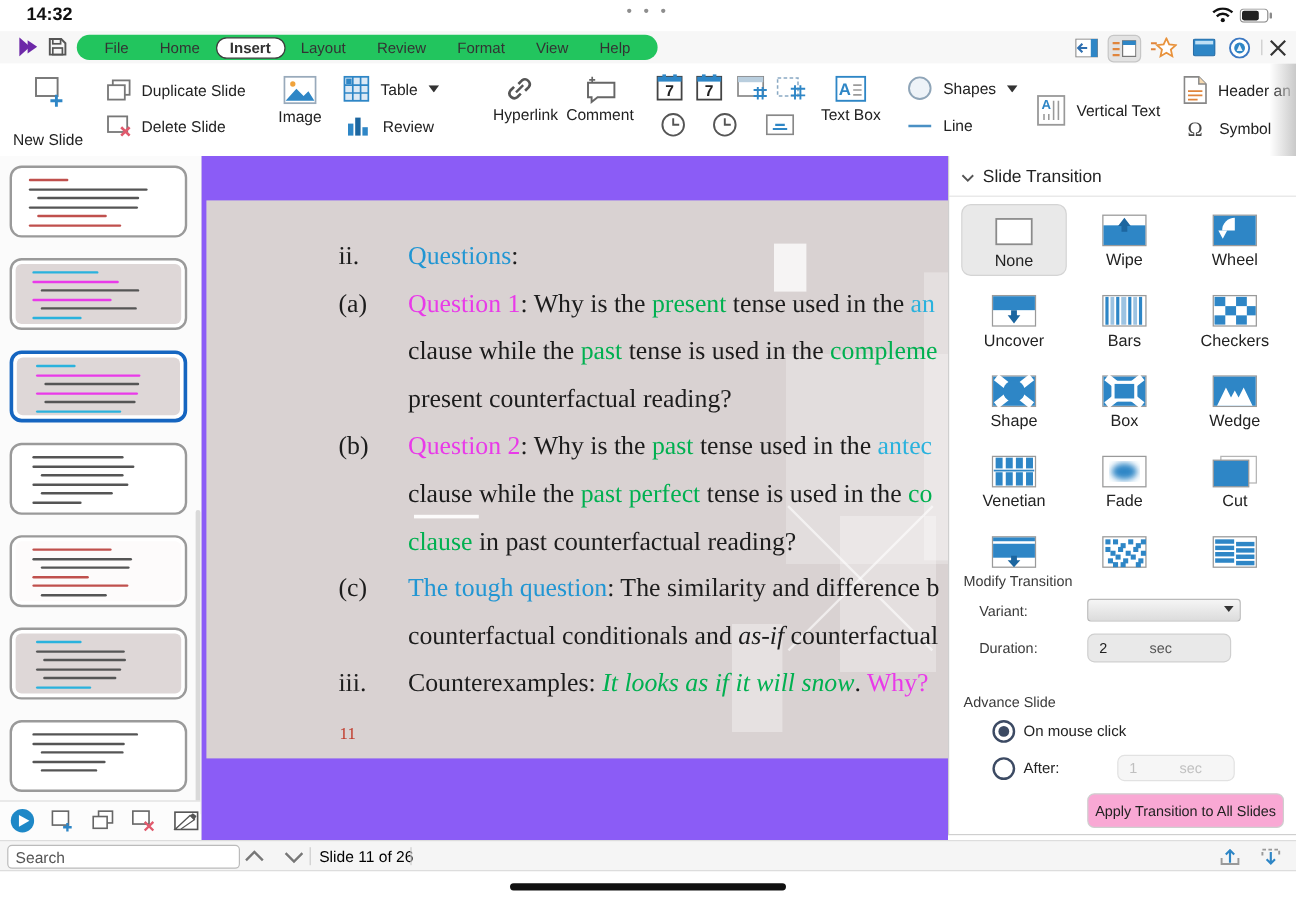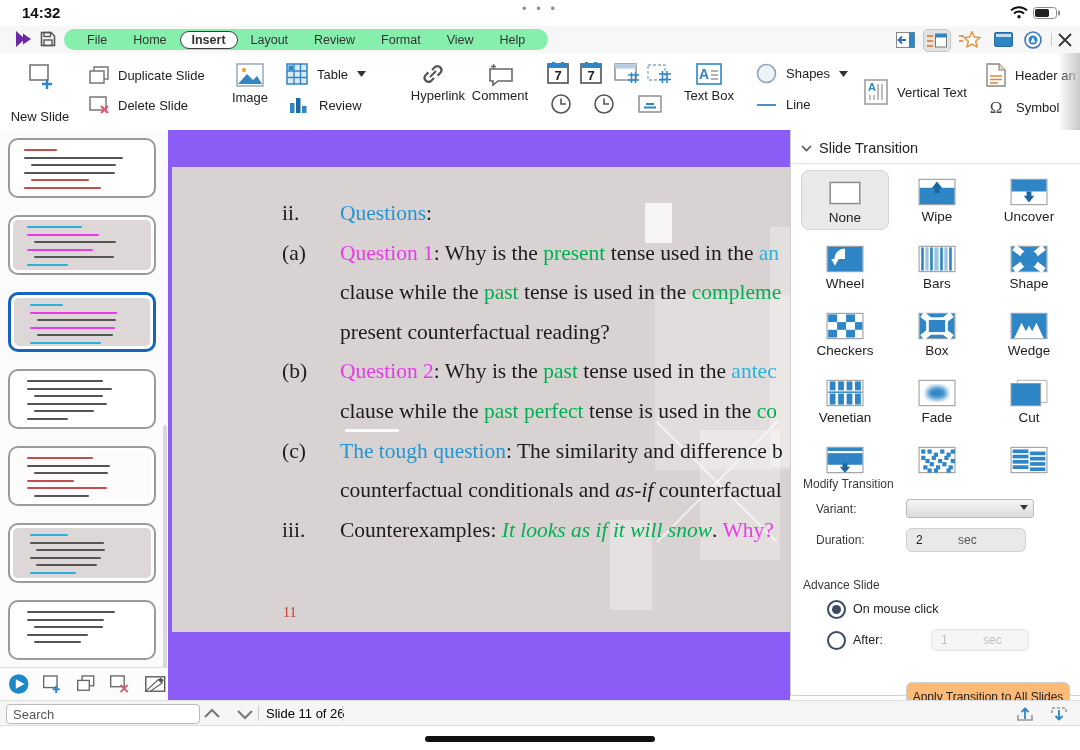--- a/index.html
+++ b/index.html
@@ -5,21 +5,21 @@
   html,body{margin:0;padding:0;background:#e8e8e8;}
   .app{position:relative;width:1080px;height:750px;background:#fff;overflow:hidden;
        font-family:"Liberation Sans",sans-serif;color:#222;-webkit-font-smoothing:antialiased;}
   .abs{position:absolute;}
   
   .statusbar{position:absolute;left:0;top:0;width:1080px;height:26px;background:#fff;}
   .status-time{position:absolute;left:22px;top:4px;font-size:15px;font-weight:bold;color:#111;}
   .status-dots{position:absolute;left:50%;transform:translateX(-50%);top:1px;font-size:13px;color:#8e8e8e;letter-spacing:3px;}
   
   .menubar{position:absolute;left:0;top:26px;width:1080px;height:27px;background:#f7f7f7;}
-  .menu-pill{position:absolute;left:64px;top:3px;height:21px;background:#86efac;border-radius:11px;
+  .menu-pill{position:absolute;left:64px;top:3px;height:21px;background:#22c55e;border-radius:11px;
              display:flex;align-items:center;padding:0 10px;}
   .menu-item{font-size:12.5px;color:#333;padding:2px 13px;border-radius:10px;cursor:default;}
   .menu-item.active{background:#fff;border:1.5px solid #3c3c3c;padding:1px 11px;font-weight:bold;}
   .winbtn{position:absolute;top:3px;width:26px;height:21px;display:flex;align-items:center;justify-content:center;}
   .winbtn.pressed{background:#e3e3e3;border:1px solid #c6c6c6;border-radius:5px;}
   
   .toolbar{position:absolute;left:0;top:53px;width:1080px;height:77px;background:#fff;border-bottom:1px solid #dedede;}
   .tb-label{font-size:13px;color:#222;white-space:nowrap;}
   .tb-fade{position:absolute;right:0;top:0;width:22px;height:77px;
            background:linear-gradient(to right, rgba(200,200,200,0), #c9c9c9);pointer-events:none;}
@@ -68,21 +68,21 @@
                        border-right:4px solid transparent;border-top:5px solid #333;}
   .field{position:absolute;background:#e9e9e9;border:1px solid #cfcfcf;border-radius:6px;font-size:12px;color:#222;
          display:flex;align-items:center;}
   .field .fval{margin-left:9px;width:42px;}
   .field .funit{color:#555;}
   .field.disabled{background:#f6f6f6;border-color:#e2e2e2;}
   .field.disabled .fval,.field.disabled .funit{color:#c0c0c0;}
   .radio{position:absolute;width:15px;height:15px;border:2px solid #3c4a63;border-radius:50%;background:#fff;}
   .radio.on::after{content:"";position:absolute;left:3px;top:3px;width:9px;height:9px;border-radius:50%;background:#3c4a63;}
   .radio-label{position:absolute;font-size:12.5px;color:#222;}
-  .apply-btn{position:absolute;left:115px;top:552px;width:162px;height:27px;background:#fdba74;border:1px solid #cfcfcf;
+  .apply-btn{position:absolute;left:115px;top:531px;width:162px;height:27px;background:#f9a8d4;border:1px solid #cfcfcf;
              border-radius:6px;font-size:12px;color:#222;display:flex;align-items:center;justify-content:center;}
   
   .bottombar{position:absolute;left:0;top:700px;width:1080px;height:26px;background:#f5f5f5;
              border-top:1px solid #ddd;border-bottom:1px solid #ddd;box-sizing:border-box;}
   .search-input{position:absolute;left:6px;top:3px;width:180px;height:18px;border:1px solid #bbb;border-radius:4px;
                 font-size:13px;padding:0 6px;color:#333;background:#fff;font-family:"Liberation Sans",sans-serif;}
   .search-input::placeholder{color:#555;}
   .bb-div{position:absolute;top:5px;width:1px;height:15px;background:#ccc;}
   .slide-counter{position:absolute;left:266px;top:5px;font-size:13px;color:#000000;}
   .homebar{position:absolute;left:425px;top:736px;width:230px;height:6px;border-radius:3px;background:#111;}
@@ -467,20 +467,23 @@
               <span class="sbody"><span class="sg-black">present counterfactual reading?</span></span>
             </div>
             <div class="sline">
               <span class="smarker">(b)</span>
               <span class="sbody"><span class="sg-magenta">Question 2</span><span class="sg-black">: Why is the </span><span class="sg-green">past</span><span class="sg-black"> tense used in the </span><span class="sg-cyan">antec</span></span>
             </div>
             <div class="sline">
               <span class="sbody"><span class="sg-black">clause while the </span><span class="sg-green">past perfect</span><span class="sg-black"> tense is used in the </span><span class="sg-green">co</span></span>
             </div>
             <div class="sline">
+              <span class="sbody"><span class="sg-green">clause</span><span class="sg-black"> in past counterfactual reading?</span></span>
+            </div>
+            <div class="sline">
               <span class="smarker">(c)</span>
               <span class="sbody"><span class="sg-blue">The tough question</span><span class="sg-black">: The similarity and difference b</span></span>
             </div>
             <div class="sline">
               <span class="sbody"><span class="sg-black">counterfactual conditionals and </span><span class="sg-italic">as-if</span><span class="sg-black"> counterfactual</span></span>
             </div>
             <div class="sline">
               <span class="smarker">iii.</span>
               <span class="sbody"><span class="sg-black">Counterexamples: </span><span class="sg-green-italic">It looks as if it will snow</span><span class="sg-black">. </span><span class="sg-magenta">Why?</span></span>
             </div>
@@ -513,76 +516,76 @@
                 <rect x="1.5" y="9" width="33" height="15.5" fill="#2E86C6"></rect>
                 <polygon points="18,3 23,9.5 20.3,9.5 20.3,14 15.7,14 15.7,9.5 13,9.5" fill="#1c66a0"></polygon>
               </svg>
             </div>
             <div class="tlabel">Wipe</div>
           </div>
           <div class="tile">
             <div class="ic">
               <svg width="38" height="28" viewBox="0 0 36 26">
                 <rect x="1" y="1" width="34" height="24" fill="#fff" stroke="#9a9a9a"></rect>
-                <rect x="1.5" y="1.5" width="33" height="11" fill="#2E86C6"></rect>
-                <polygon points="18,23 13,16.5 15.7,16.5 15.7,12.5 20.3,12.5 20.3,16.5 23,16.5" fill="#1c66a0"></polygon>
-              </svg>
-            </div>
-            <div class="tlabel">Uncover</div>
-          </div>
-          <div class="tile">
-            <div class="ic">
-              <svg width="38" height="28" viewBox="0 0 36 26">
-                <rect x="1" y="1" width="34" height="24" fill="#fff" stroke="#9a9a9a"></rect>
                 <rect x="1.5" y="1.5" width="33" height="23" fill="#2E86C6"></rect>
                 <path d="M18 13 L18 3 A10 10 0 0 0 8 13 Z" fill="#fff"></path>
                 <polygon points="5,13 12,13 8.5,19.5" fill="#fff"></polygon>
               </svg>
             </div>
             <div class="tlabel">Wheel</div>
+          </div>
+          <div class="tile">
+            <div class="ic">
+              <svg width="38" height="28" viewBox="0 0 36 26">
+                <rect x="1" y="1" width="34" height="24" fill="#fff" stroke="#9a9a9a"></rect>
+                <rect x="1.5" y="1.5" width="33" height="11" fill="#2E86C6"></rect>
+                <polygon points="18,23 13,16.5 15.7,16.5 15.7,12.5 20.3,12.5 20.3,16.5 23,16.5" fill="#1c66a0"></polygon>
+              </svg>
+            </div>
+            <div class="tlabel">Uncover</div>
           </div>
           <div class="tile">
             <div class="ic">
               <svg width="38" height="28" viewBox="0 0 36 26">
                 <rect x="1" y="1" width="34" height="24" fill="#fff" stroke="#9a9a9a"></rect>
                 <rect x="3" y="2" width="2.5" height="22" fill="#2E86C6"></rect>
                 <rect x="7" y="2" width="3" height="22" fill="#9cc3e2"></rect>
                 <rect x="11.5" y="2" width="2.5" height="22" fill="#2E86C6"></rect>
                 <rect x="15.5" y="2" width="4" height="22" fill="#9cc3e2"></rect>
                 <rect x="21" y="2" width="2.5" height="22" fill="#2E86C6"></rect>
                 <rect x="25" y="2" width="3" height="22" fill="#9cc3e2"></rect>
                 <rect x="29.5" y="2" width="2.5" height="22" fill="#2E86C6"></rect>
               </svg>
             </div>
             <div class="tlabel">Bars</div>
           </div>
           <div class="tile">
             <div class="ic">
               <svg width="38" height="28" viewBox="0 0 36 26">
                 <rect x="1" y="1" width="34" height="24" fill="#fff" stroke="#9a9a9a"></rect>
-                <rect x="1.5" y="1.5" width="33" height="23" fill="#2E86C6"></rect>
-                <path d="M4 2 L32 24 M32 2 L4 24" stroke="#fff" stroke-width="6"></path>
-                <circle cx="18" cy="13" r="8.5" fill="#2E86C6"></circle>
-              </svg>
-            </div>
-            <div class="tlabel">Shape</div>
-          </div>
-          <div class="tile">
-            <div class="ic">
-              <svg width="38" height="28" viewBox="0 0 36 26">
-                <rect x="1" y="1" width="34" height="24" fill="#fff" stroke="#9a9a9a"></rect>
                 <rect x="2" y="2" width="8.5" height="7.3" fill="#2E86C6"></rect>
                 <rect x="19" y="2" width="8.5" height="7.3" fill="#2E86C6"></rect>
                 <rect x="10.5" y="9.3" width="8.5" height="7.3" fill="#2E86C6"></rect>
                 <rect x="27.5" y="9.3" width="7" height="7.3" fill="#2E86C6"></rect>
                 <rect x="2" y="16.6" width="8.5" height="7.3" fill="#2E86C6"></rect>
                 <rect x="19" y="16.6" width="8.5" height="7.3" fill="#2E86C6"></rect>
               </svg>
             </div>
             <div class="tlabel">Checkers</div>
+          </div>
+          <div class="tile">
+            <div class="ic">
+              <svg width="38" height="28" viewBox="0 0 36 26">
+                <rect x="1" y="1" width="34" height="24" fill="#fff" stroke="#9a9a9a"></rect>
+                <rect x="1.5" y="1.5" width="33" height="23" fill="#2E86C6"></rect>
+                <path d="M4 2 L32 24 M32 2 L4 24" stroke="#fff" stroke-width="6"></path>
+                <circle cx="18" cy="13" r="8.5" fill="#2E86C6"></circle>
+              </svg>
+            </div>
+            <div class="tlabel">Shape</div>
           </div>
           <div class="tile">
             <div class="ic">
               <svg width="38" height="28" viewBox="0 0 36 26">
                 <rect x="1" y="1" width="34" height="24" fill="#fff" stroke="#9a9a9a"></rect>
                 <rect x="1.5" y="1.5" width="33" height="23" fill="#2E86C6"></rect>
                 <path d="M4 2 L32 24 M32 2 L4 24" stroke="#fff" stroke-width="6"></path>
                 <rect x="9" y="6" width="18" height="14" fill="#2E86C6" stroke="#fff" stroke-width="2.5"></rect>
               </svg>
             </div>

